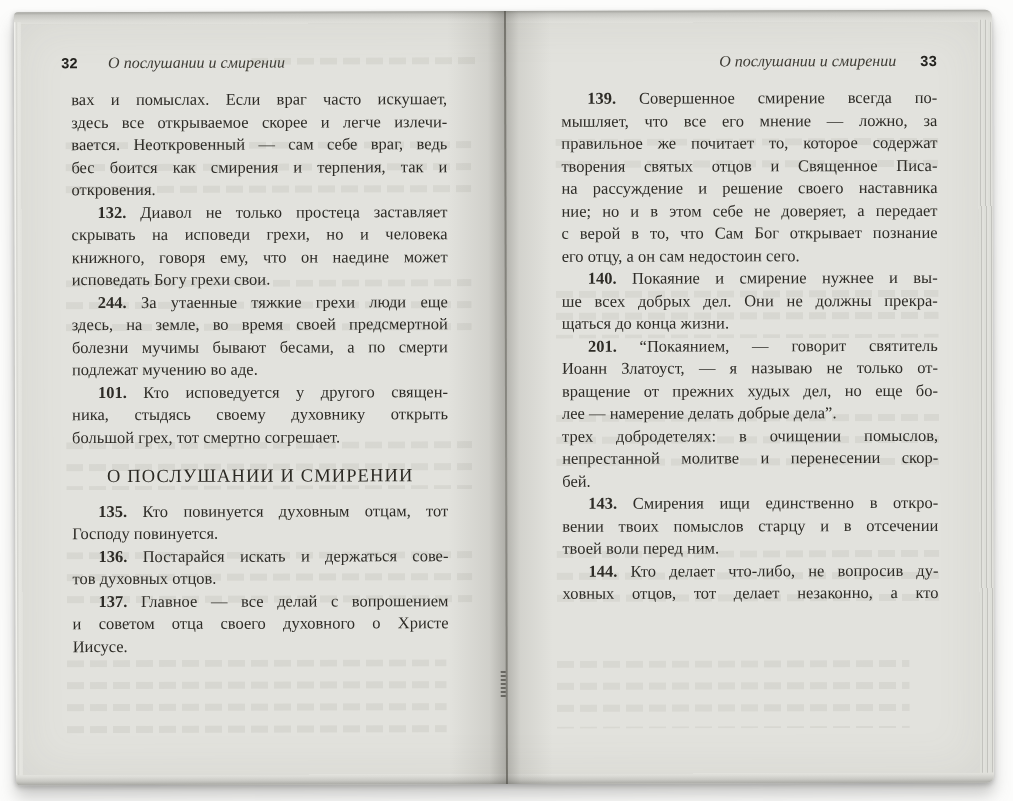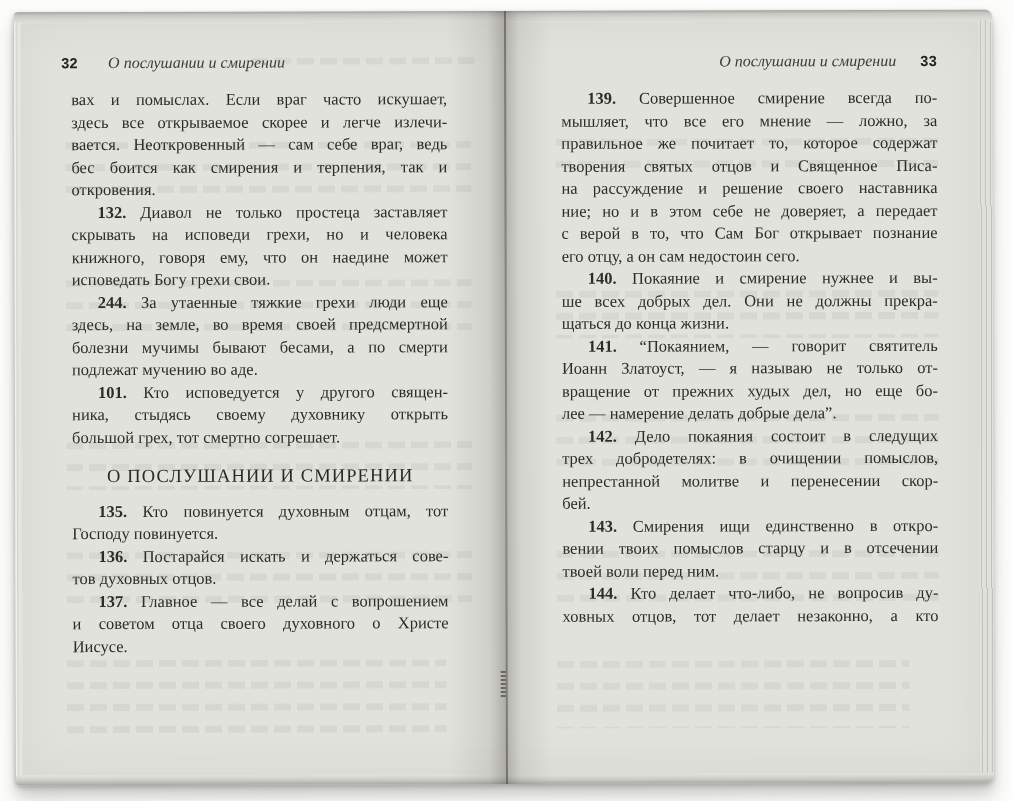--- a/index.html
+++ b/index.html
@@ -168,27 +168,26 @@
               <div class="line">ние; но и в этом себе не доверяет, а передает</div>
               <div class="line">с верой в то, что Сам Бог открывает познание</div>
               <div class="line last">его отцу, а он сам недостоин сего.</div>
             </div>
             <div class="para">
               <div class="line first"><span class="pnum">140.</span> Покаяние и смирение нужнее и вы-</div>
               <div class="line">ше всех добрых дел. Они не должны прекра-</div>
               <div class="line last">щаться до конца жизни.</div>
             </div>
             <div class="para">
-              <div class="line first"><span class="pnum">141.</span> “Покаянием, — говорит святитель</div>
+              <div class="line first"><span class="pnum">201.</span> “Покаянием, — говорит святитель</div>
               <div class="line">Иоанн Златоуст, — я называю не только от-</div>
               <div class="line">вращение от прежних худых дел, но еще бо-</div>
               <div class="line last">лее — намерение делать добрые дела”.</div>
             </div>
             <div class="para">
-              <div class="line first"><span class="pnum">142.</span> Дело покаяния состоит в следущих</div>
               <div class="line">трех добродетелях: в очищении помыслов,</div>
               <div class="line">непрестанной молитве и перенесении скор-</div>
               <div class="line last">бей.</div>
             </div>
             <div class="para">
               <div class="line first"><span class="pnum">143.</span> Смирения ищи единственно в откро-</div>
               <div class="line">вении твоих помыслов старцу и в отсечении</div>
               <div class="line last">твоей воли перед ним.</div>
             </div>
             <div class="para">

